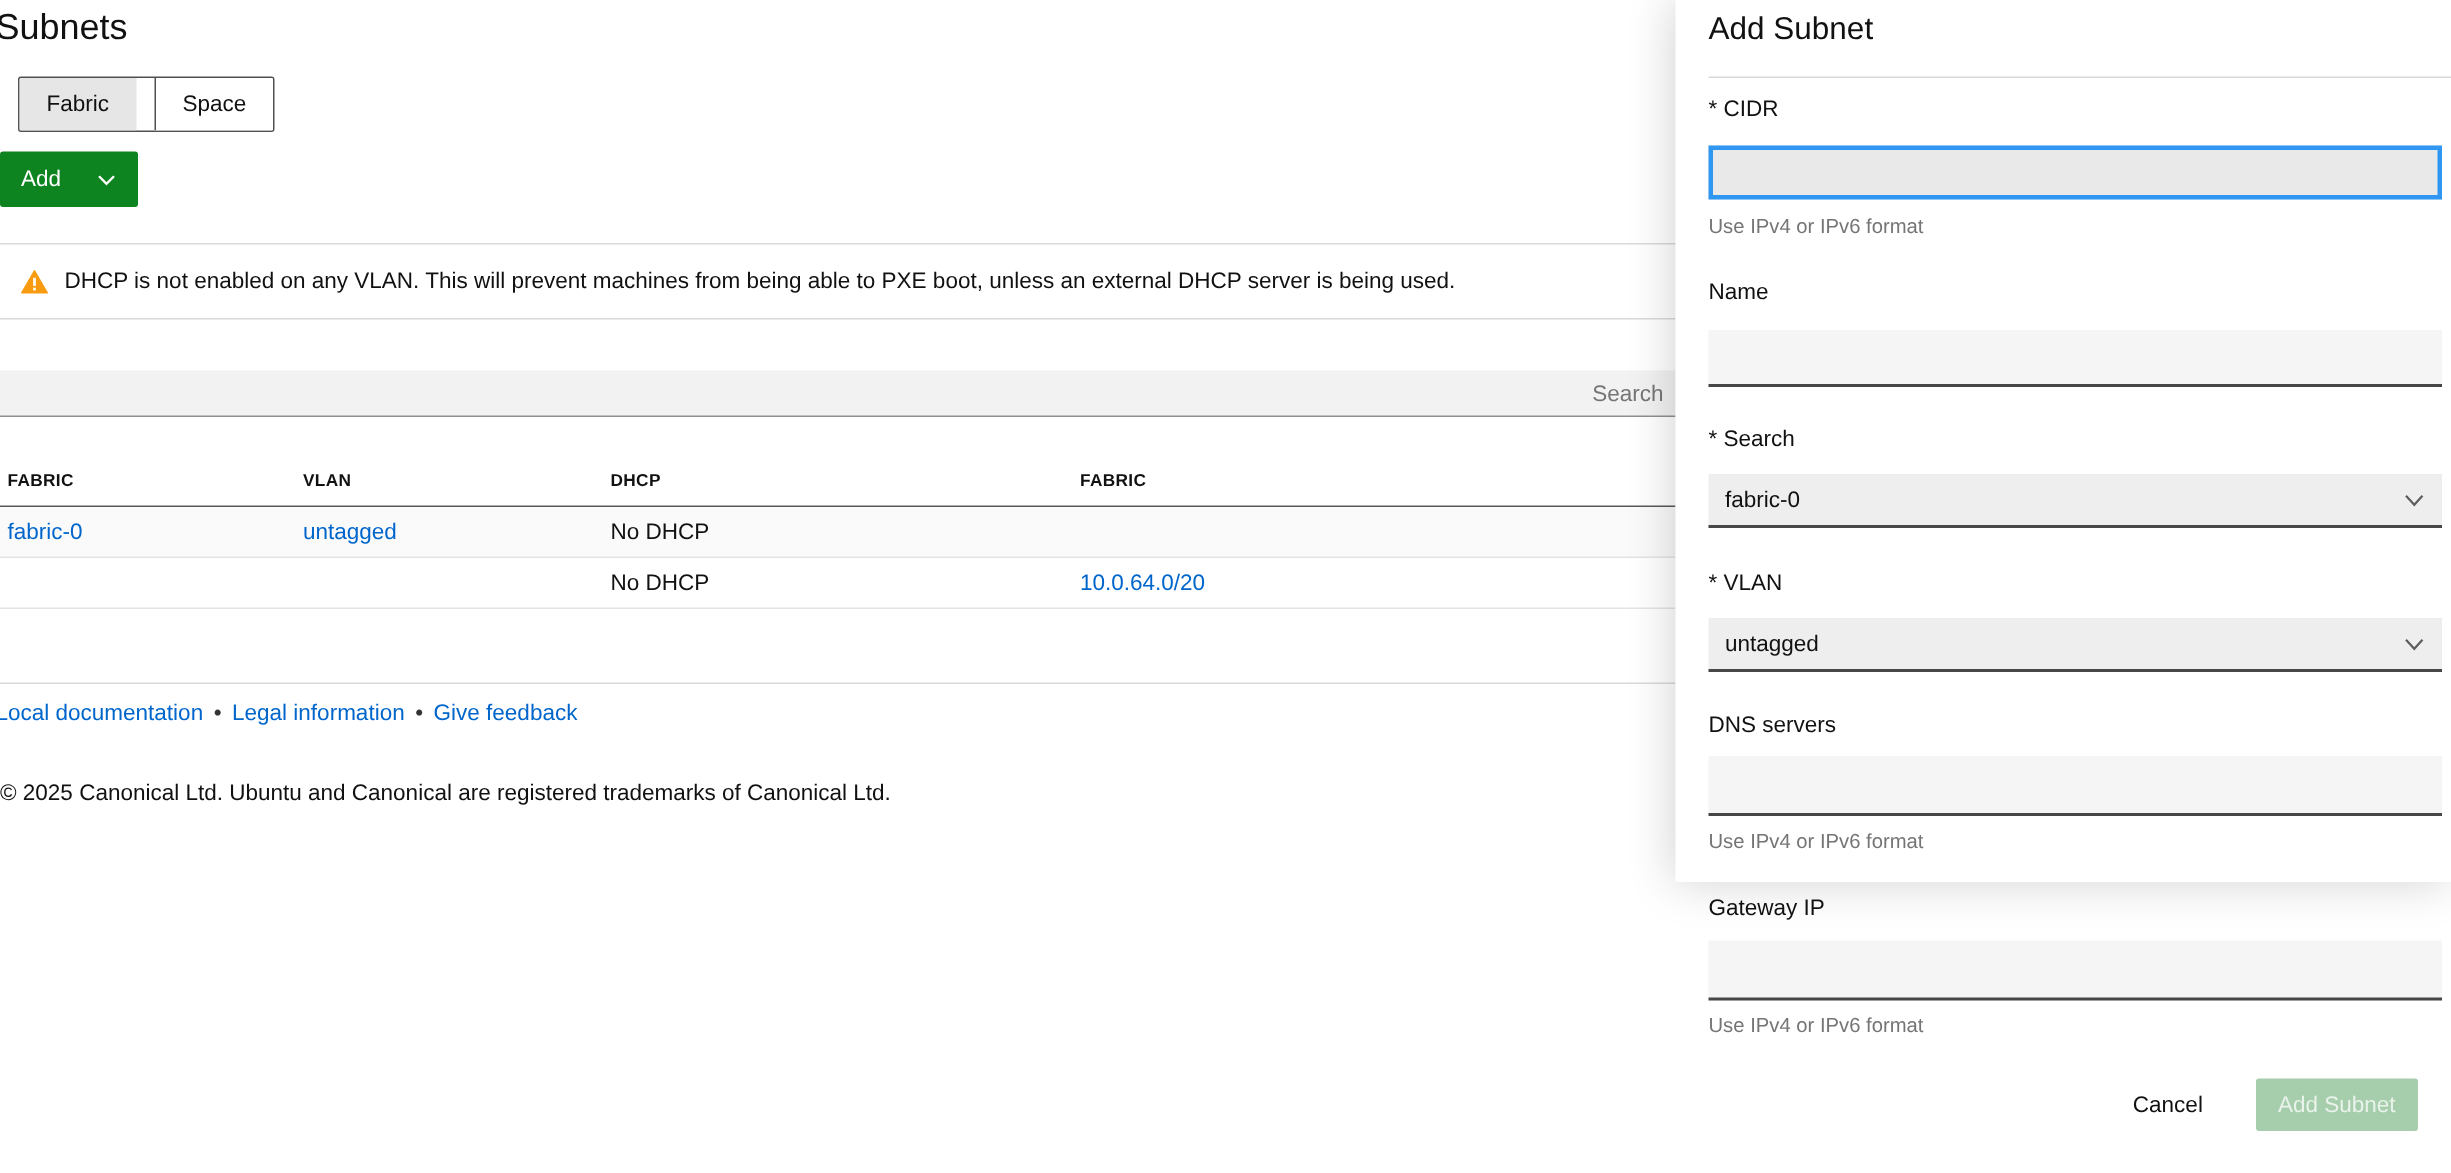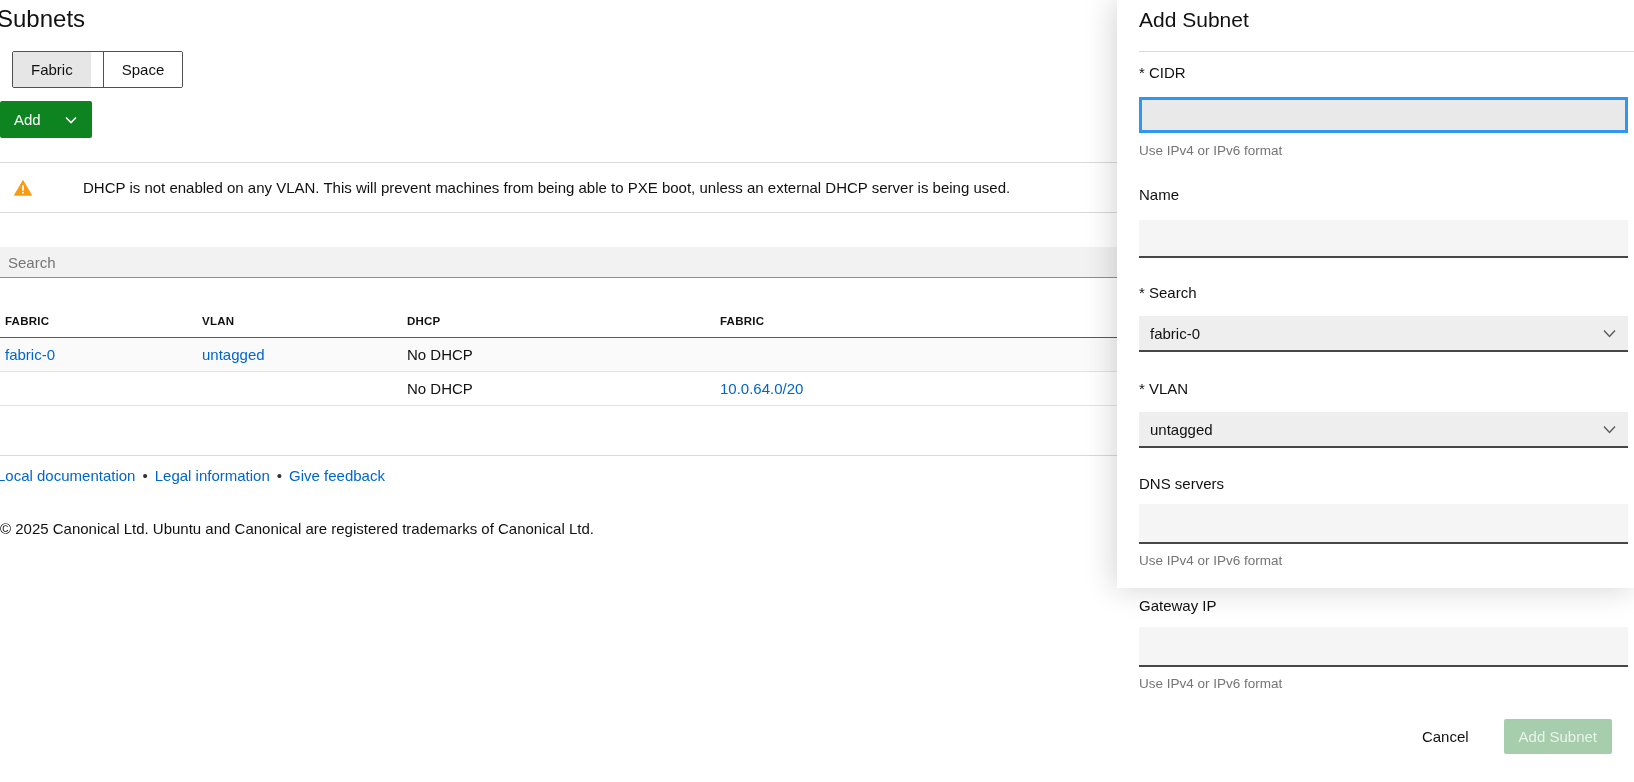--- a/index.html
+++ b/index.html
@@ -16,25 +16,25 @@
   .segment.active { background: #e6e6e6; }
   .segment + .segment { border-left: 1px solid #505050; margin-left: 12px; }
 
   .btn-add { position: absolute; top: 101px; left: 0; height: 37px; background: #0e8420; color: #fff; border: none; border-radius: 2px; font-size: 15px; font-family: inherit; padding: 0 15px 0 14px; display: flex; align-items: center; gap: 24px; cursor: pointer; }
 
   .hr { position: absolute; left: 0; right: 0; height: 1px; background: #d9d9d9; }
   .hr-top { top: 162px; }
   .hr-warn-bottom { top: 212px; }
   .hr-footer { top: 455px; }
 
-  .warning-row { position: absolute; top: 163px; left: 0; right: 0; height: 49px; display: flex; align-items: center; gap: 40px; }
+  .warning-row { position: absolute; top: 163px; left: 0; right: 0; height: 49px; display: flex; align-items: center; }
   .warning-icon { margin-left: 14px; width: 18px; height: 16px; flex: none; }
   .warning-text { margin-left: 11px; font-size: 15px; color: #111; }
 
-  .search-bar { position: absolute; top: 247px; left: 0; right: 0; height: 31px; background: #f2f2f2; border: none; border-bottom: 1px solid #8f8f8f; font-size: 15px; font-family: inherit; color: #333; padding: 0 8px; width: 1117px; outline: none; }
+  .search-bar { position: absolute; top: 247px; left: 0; right: 0; height: 31px; background: #f2f2f2; border: none; border-bottom: 1px solid #8f8f8f; font-size: 15px; font-family: inherit; color: #333; padding: 0 8px; width: 1117px; outline: none; text-align: right; }
   .search-bar::placeholder { color: #757575; }
 
   .subnet-table { position: absolute; top: 305px; left: 0; right: 0; }
   .t-row { display: grid; grid-template-columns: 202px 205px 313px 1fr; align-items: center; }
   .t-head { height: 33px; border-bottom: 1px solid #595959; }
   .t-head .cell { font-size: 11.5px; font-weight: bold; letter-spacing: 0.02em; color: #111; }
   .t-body-row { height: 34px; border-bottom: 1px solid #e3e3e3; font-size: 15px; }
   .t-body-row.shaded { background: #fafafa; }
   .cell:first-child { padding-left: 5px; }
   a.link, .link { color: #0066cc; text-decoration: none; cursor: pointer; }

